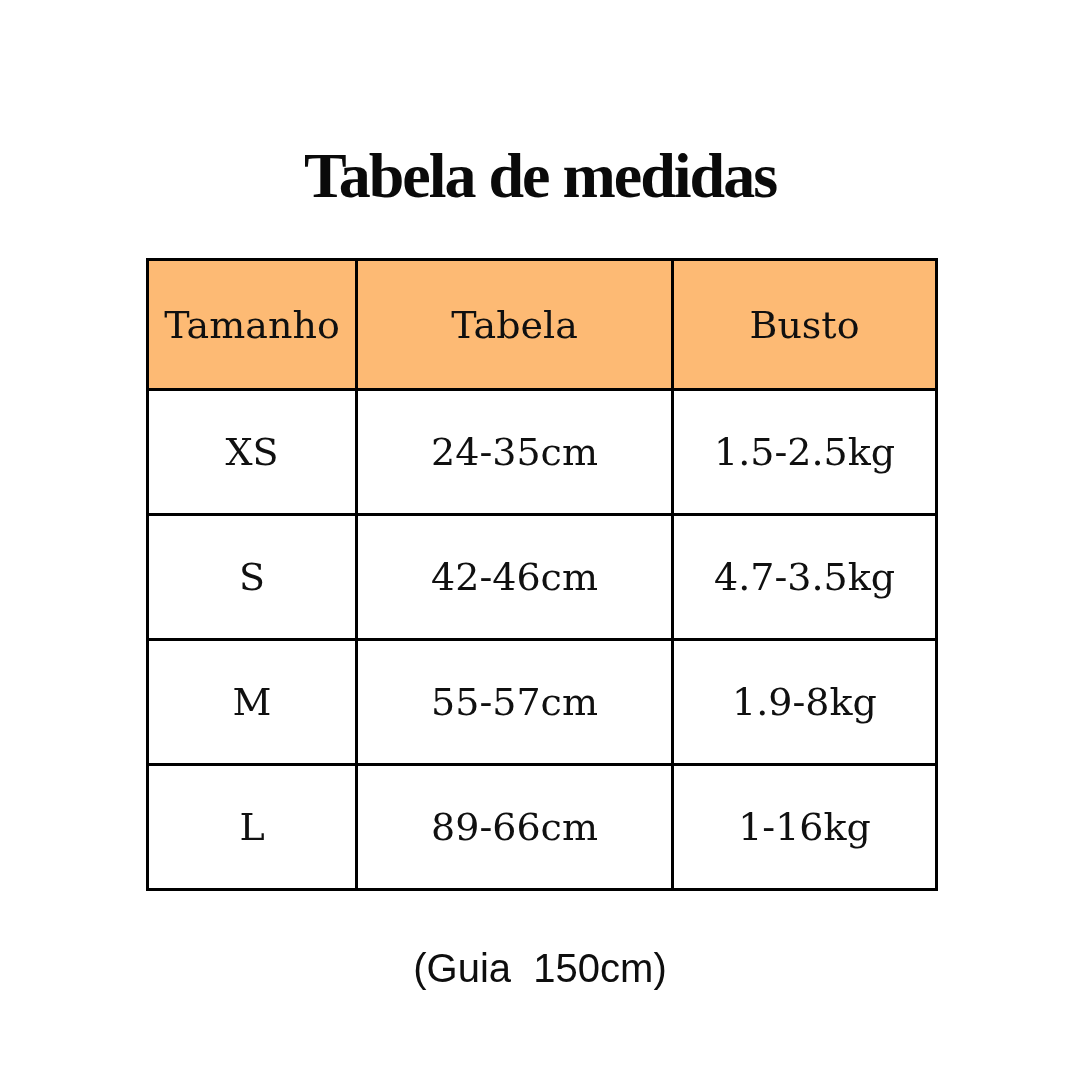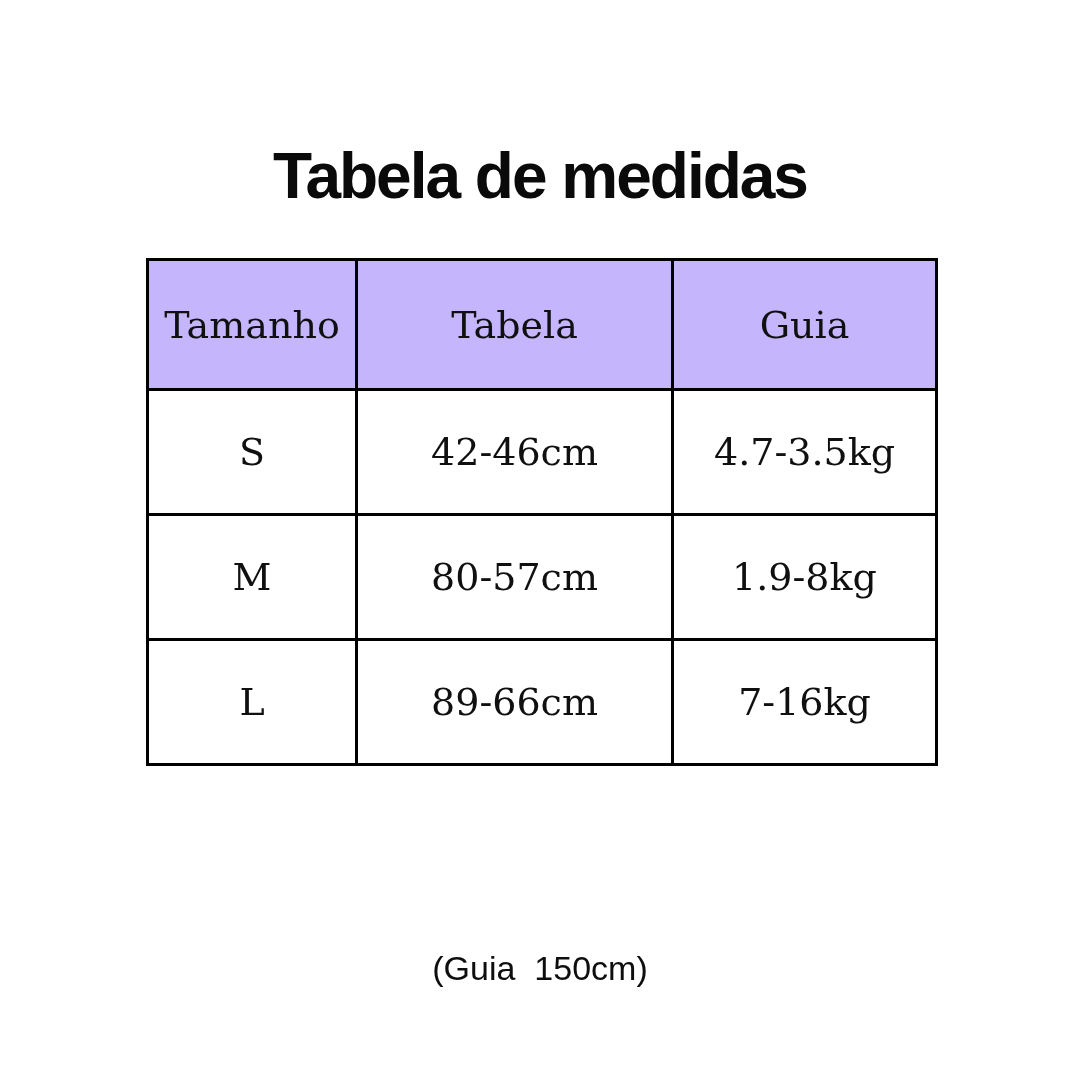--- a/index.html
+++ b/index.html
@@ -15,21 +15,21 @@
     overflow: hidden;
     font-family: "Liberation Sans", sans-serif;
   }
   .page-title {
     position: absolute;
     top: 140px;
     left: 0;
     width: 100%;
     margin: 0;
     text-align: center;
-    font-family: Liberation Sans, sans-serif;
+    font-family: Liberation Serif, serif;
     font-weight: 800;
     font-size: 64px;
     line-height: 72px;
     letter-spacing: -2px;
     color: #0a0a0a;
   }
   .size-table {
     position: absolute;
     left: 146px;
     top: 258px;
@@ -46,33 +46,33 @@
     text-align: center;
     vertical-align: middle;
     font-family: "DejaVu Serif", serif;
     font-weight: 400;
     font-size: 38px;
     color: #101010;
     padding: 0;
   }
   .size-table thead tr { height: 130px; }
   .size-table thead th {
-    background: #c4b5fd;
+    background: #fdba74;
     font-weight: 400;
   }
   .size-table tbody tr { height: 125px; }
   .size-table tbody td { background: #ffffff; }
   .footer-note {
     position: absolute;
     top: 946px;
     left: 0;
     width: 100%;
     text-align: center;
     font-family: "Liberation Sans", sans-serif;
-    font-size: 34px;
+    font-size: 40px;
     line-height: 44px;
     color: #0e0e0e;
     white-space: pre;
   }
 </style>
 </head>
 <body>
 
 <div class="canvas">
 
@@ -81,37 +81,42 @@
   <table class="size-table">
     <colgroup>
       <col class="c1">
         <col class="c2">
         <col class="c3">
     </colgroup>
     <thead>
       <tr>
         <th>Tamanho</th>
         <th>Tabela</th>
-        <th>Guia</th>
+        <th>Busto</th>
       </tr>
     </thead>
     <tbody>
+      <tr>
+        <td>XS</td>
+        <td>24-35cm</td>
+        <td>1.5-2.5kg</td>
+      </tr>
       <tr>
         <td>S</td>
         <td>42-46cm</td>
         <td>4.7-3.5kg</td>
       </tr>
       <tr>
         <td>M</td>
-        <td>80-57cm</td>
+        <td>55-57cm</td>
         <td>1.9-8kg</td>
       </tr>
       <tr>
         <td>L</td>
         <td>89-66cm</td>
-        <td>7-16kg</td>
+        <td>1-16kg</td>
       </tr>
     </tbody>
   </table>
 
   <div class="footer-note">(Guia  150cm)</div>
 
 </div>
 
 </body></html>

